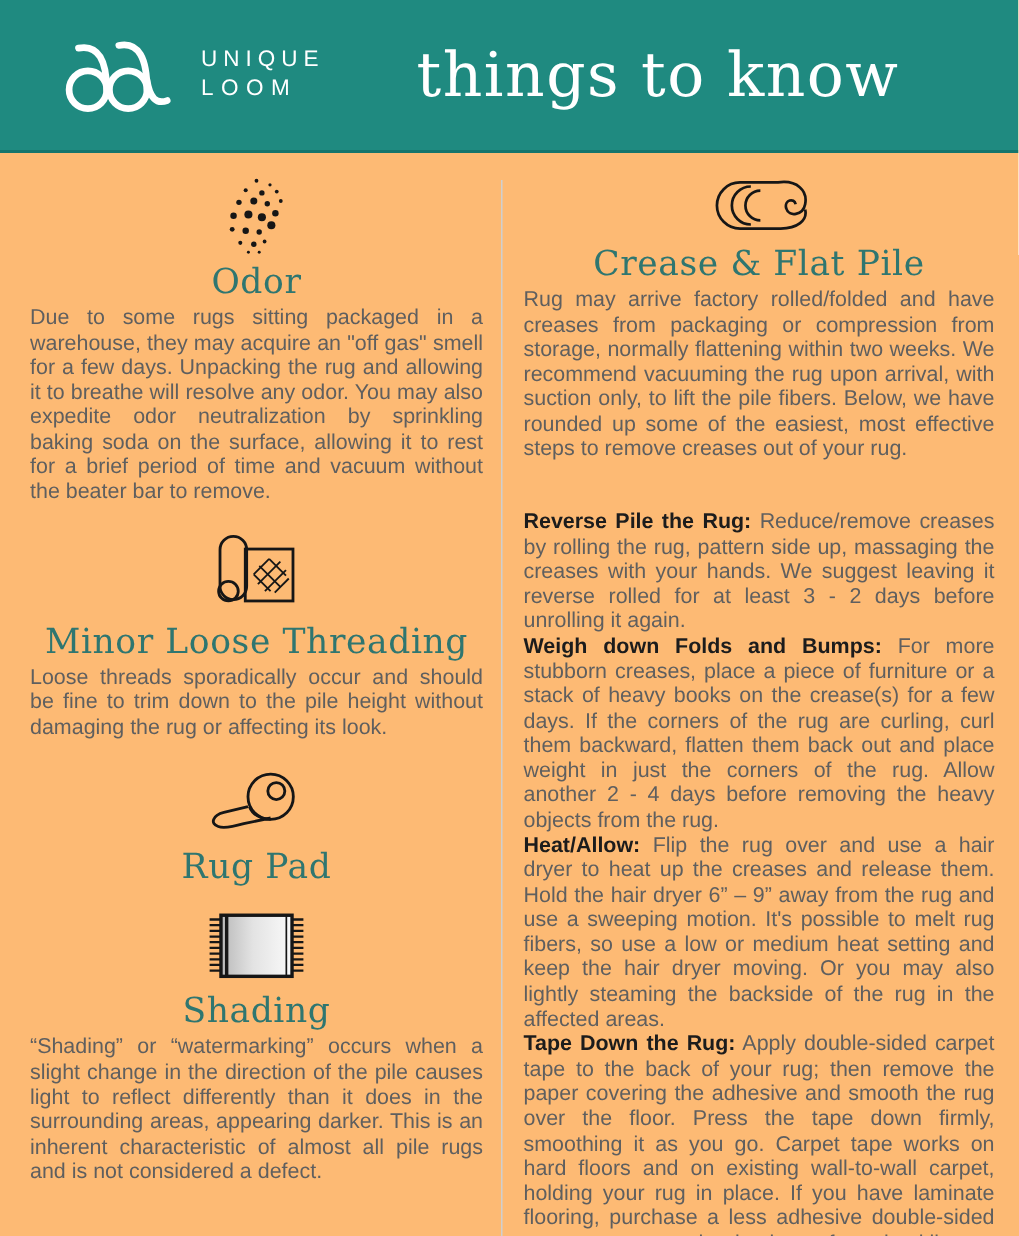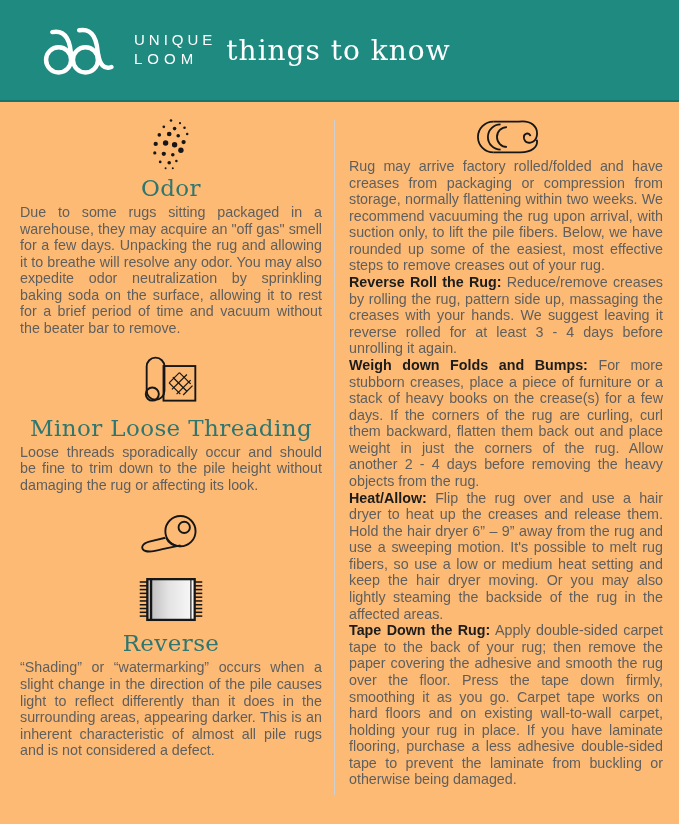--- a/index.html
+++ b/index.html
@@ -7,38 +7,38 @@
         font-family:"Liberation Sans", sans-serif;position:relative;}
 
   
   .header{height:102px;background:#1f8a80;display:flex;align-items:center;
           padding:0 28px 0 38px;box-sizing:border-box;border-bottom:2px solid #15756c;}
   .logo{display:flex;align-items:center;gap:10px;flex:0 0 auto;}
   .logo svg{display:block;}
   .brand{color:#fff;line-height:1.25;font-size:15px;}
   .brand .b1{display:block;letter-spacing:4px;}
   .brand .b2{display:block;letter-spacing:5px;}
-  .title{flex:1;color:#fff;margin:0 0 0 10px;
-         font-family:"DejaVu Serif", serif;font-weight:500;font-size:28px;
+  .title{flex:1;text-align:center;color:#fff;margin:0 0 0 10px;
+         font-family:"DejaVu Serif", serif;font-weight:500;font-size:41px;
          letter-spacing:1px;}
 
   
   .content{display:flex;padding:14px 16px 0 20px;box-sizing:border-box;}
   .col-left{width:302px;flex:0 0 302px;}
   .vdivider{width:1px;background:#cfcfcf;margin:4px 14px 8px 12px;}
   .col-right{flex:1;min-width:0;}
 
   .sec{text-align:center;margin-bottom:15px;}
   .icon-wrap{display:flex;justify-content:center;align-items:flex-end;}
   h2{font-family:"DejaVu Serif", serif;font-weight:500;color:#2f7670;
      font-size:23px;margin:5px 0 3px 0;letter-spacing:0.4px;}
   p.body{font-size:14.3px;line-height:1.16;color:#5f5f5f;margin:0;
          text-align:justify;}
   .col-right p.body{text-align:justify;}
-  .col-right .intro{margin-bottom:0;}
+  .col-right .intro{margin-bottom:32px;}
   .tip{margin:0 0 14px 0;}
   .tip b{color:#1c1c1c;font-weight:bold;}
   .icon-stroke{stroke:#161616;fill:none;stroke-width:2;}
 </style>
 </head>
 <body>
 
 <div class="page">
 
   <header class="header">
@@ -116,20 +116,21 @@
 
       <div class="sec">
         <div class="icon-wrap">
           <svg width="68" height="52" viewBox="0 0 72 52">
             <path class="icon-stroke" d="M30,30 L13,34 C5,36 3,42 9,44 C13,45.5 20,44 27,42 L46,38" fill="#fff"></path>
             <circle class="icon-stroke" cx="46" cy="23" r="16" fill="#fff"></circle>
             <circle class="icon-stroke" cx="50" cy="19" r="6" fill="#fff"></circle>
             <path class="icon-stroke" d="M31,30 C33,35 38,38.5 46,39"></path>
           </svg>
         </div>
+        <h2>Rug Pad</h2>
       </div>
 
       <div class="sec">
         <div class="icon-wrap">
           <svg width="72" height="50" viewBox="0 0 76 50">
             <defs>
               <linearGradient id="shadegrad" x1="0" y1="0" x2="1" y2="0">
                 <stop offset="0" stop-color="#b9b9b9"></stop>
                 <stop offset="0.45" stop-color="#e3e3e3"></stop>
                 <stop offset="1" stop-color="#fafafa"></stop>
@@ -155,43 +156,44 @@
                 <path d="M63,30 h8"></path>
                 <path d="M63,34 h8"></path>
                 <path d="M63,38 h8"></path>
                 <path d="M63,42 h8"></path>
             </g>
             <rect x="13" y="3" width="50" height="43" fill="url(#shadegrad)" stroke="#161616" stroke-width="2.4"></rect>
             <path d="M17,3 v43" stroke="#161616" stroke-width="2.4"></path>
             <path d="M59,3 v43" stroke="#161616" stroke-width="1.2"></path>
           </svg>
         </div>
-        <h2>Reverse</h2>
+        <h2>Shading</h2>
         <p class="body">“Shading” or “watermarking” occurs when a slight change in the direction of the pile causes light to reflect differently than it does in the surrounding areas, appearing darker. This is an inherent characteristic of almost all pile rugs and is not considered a defect.</p>
       </div>
 
     </section>
 
     <div class="vdivider"></div>
 
     <section class="col-right">
 
       <div class="sec">
         <div class="icon-wrap">
           <svg width="76" height="42" viewBox="0 0 84 46">
             <path class="icon-stroke" d="M28,6 A15,15 0 1 0 28,40" fill="#fff"></path>
             <path class="icon-stroke" d="M36,9 A12,12 0 1 0 36,37" fill="#fff"></path>
             <path class="icon-stroke" d="M43,12 A9.5,9.5 0 1 0 43,34" fill="#fff"></path>
             <path class="icon-stroke" d="M28,6 L56,6 C70,4 78,12 76,22 C74.5,30 64,32 62,25 C60.5,19 68,17 69,22" fill="#fff"></path>
             <path class="icon-stroke" d="M76,26 C78,34 70,40 58,40 L28,40"></path>
           </svg>
         </div>
+        <h2>Crease &amp; Flat Pile</h2>
         <p class="body intro">Rug may arrive factory rolled/folded and have creases from packaging or compression from storage, normally flattening within two weeks. We recommend vacuuming the rug upon arrival, with suction only, to lift the pile fibers. Below, we have rounded up some of the easiest, most effective steps to remove creases out of your rug.</p>
 
-        <p class="body tip"><b>Reverse Roll the Rug:</b> <span>Reduce/remove creases by rolling the rug, pattern side up, massaging the creases with your hands. We suggest leaving it reverse rolled for at least 3 - 4 days before unrolling it again.</span></p>
+        <p class="body tip"><b>Reverse Pile the Rug:</b> <span>Reduce/remove creases by rolling the rug, pattern side up, massaging the creases with your hands. We suggest leaving it reverse rolled for at least 3 - 2 days before unrolling it again.</span></p>
 
         <p class="body tip"><b>Weigh down Folds and Bumps:</b> <span>For more stubborn creases, place a piece of furniture or a stack of heavy books on the crease(s) for a few days. If the corners of the rug are curling, curl them backward, flatten them back out and place weight in just the corners of the rug. Allow another 2 - 4 days before removing the heavy objects from the rug.</span></p>
 
         <p class="body tip"><b>Heat/Allow:</b> <span>Flip the rug over and use a hair dryer to heat up the creases and release them. Hold the hair dryer 6” – 9” away from the rug and use a sweeping motion. It's possible to melt rug fibers, so use a low or medium heat setting and keep the hair dryer moving. Or you may also lightly steaming the backside of the rug in the affected areas.</span></p>
 
         <p class="body tip"><b>Tape Down the Rug:</b> <span>Apply double-sided carpet tape to the back of your rug; then remove the paper covering the adhesive and smooth the rug over the floor. Press the tape down firmly, smoothing it as you go. Carpet tape works on hard floors and on existing wall-to-wall carpet, holding your rug in place. If you have laminate flooring, purchase a less adhesive double-sided tape to prevent the laminate from buckling or otherwise being damaged.</span></p>
       </div>
 
     </section>
 

